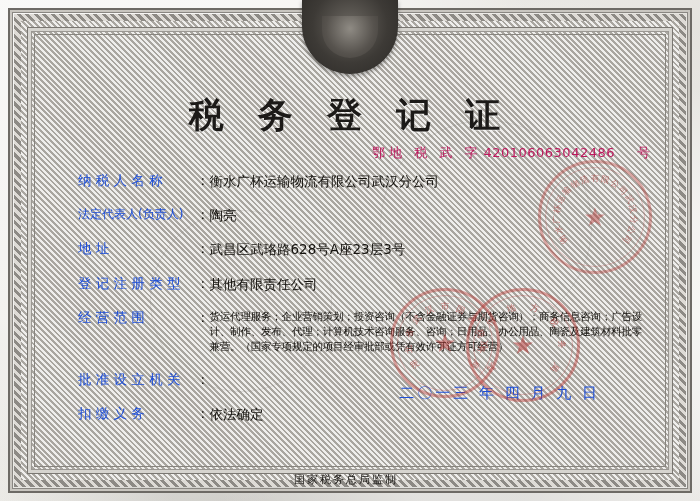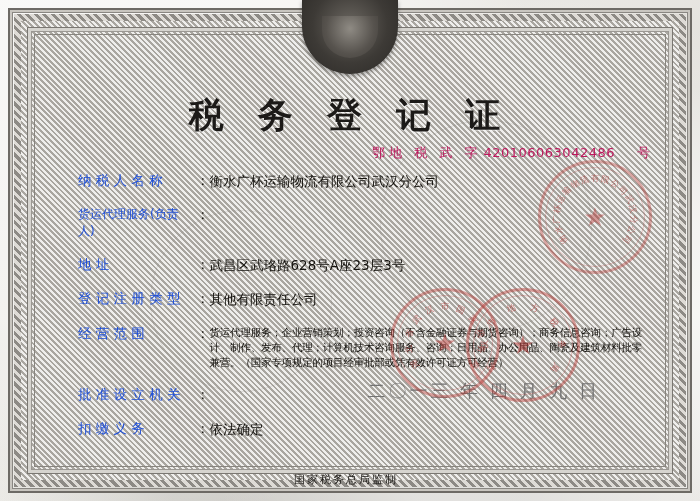--- a/index.html
+++ b/index.html
@@ -210,22 +210,22 @@
     width: 108px; height: 108px;
     left: 466px;
     top: 288px;
     opacity: 0.85;
   }
 
   .date-line {
     position: absolute;
     bottom: 54px;
     right: 56px;
-    font-size: 18px;
-    color: #737373;
+    font-size: 15px;
+    color: #1d4ed8;
     letter-spacing: 3px;
     z-index: 2;
   }
 
   .footer {
     position: absolute;
     left: 0; right: 8px;
     bottom: 14px;
     text-align: center;
     font-size: 11px;
@@ -265,22 +265,23 @@
 
     <div class="rows">
 
       <div class="row">
         <div class="row-label">纳 税 人 名 称</div>
         <div class="colon">：</div>
         <div class="row-value">衡水广杯运输物流有限公司武汉分公司</div>
       </div>
 
       <div class="row">
-        <div class="row-label tight" style="font-size:12px;">货运代理服务(负责人)</div>
-        <div class="colon">：</div>
+        <div class="row-label tight" style="font-size:12px;">法定代表人(负责人)</div>
+        <div class="colon">：</div>
+        <div class="row-value">陶亮</div>
       </div>
 
       <div class="row">
         <div class="row-label">地        址</div>
         <div class="colon">：</div>
         <div class="row-value">武昌区武珞路628号A座23层3号</div>
       </div>
 
       <div class="row">
         <div class="row-label">登 记 注 册 类 型</div>

